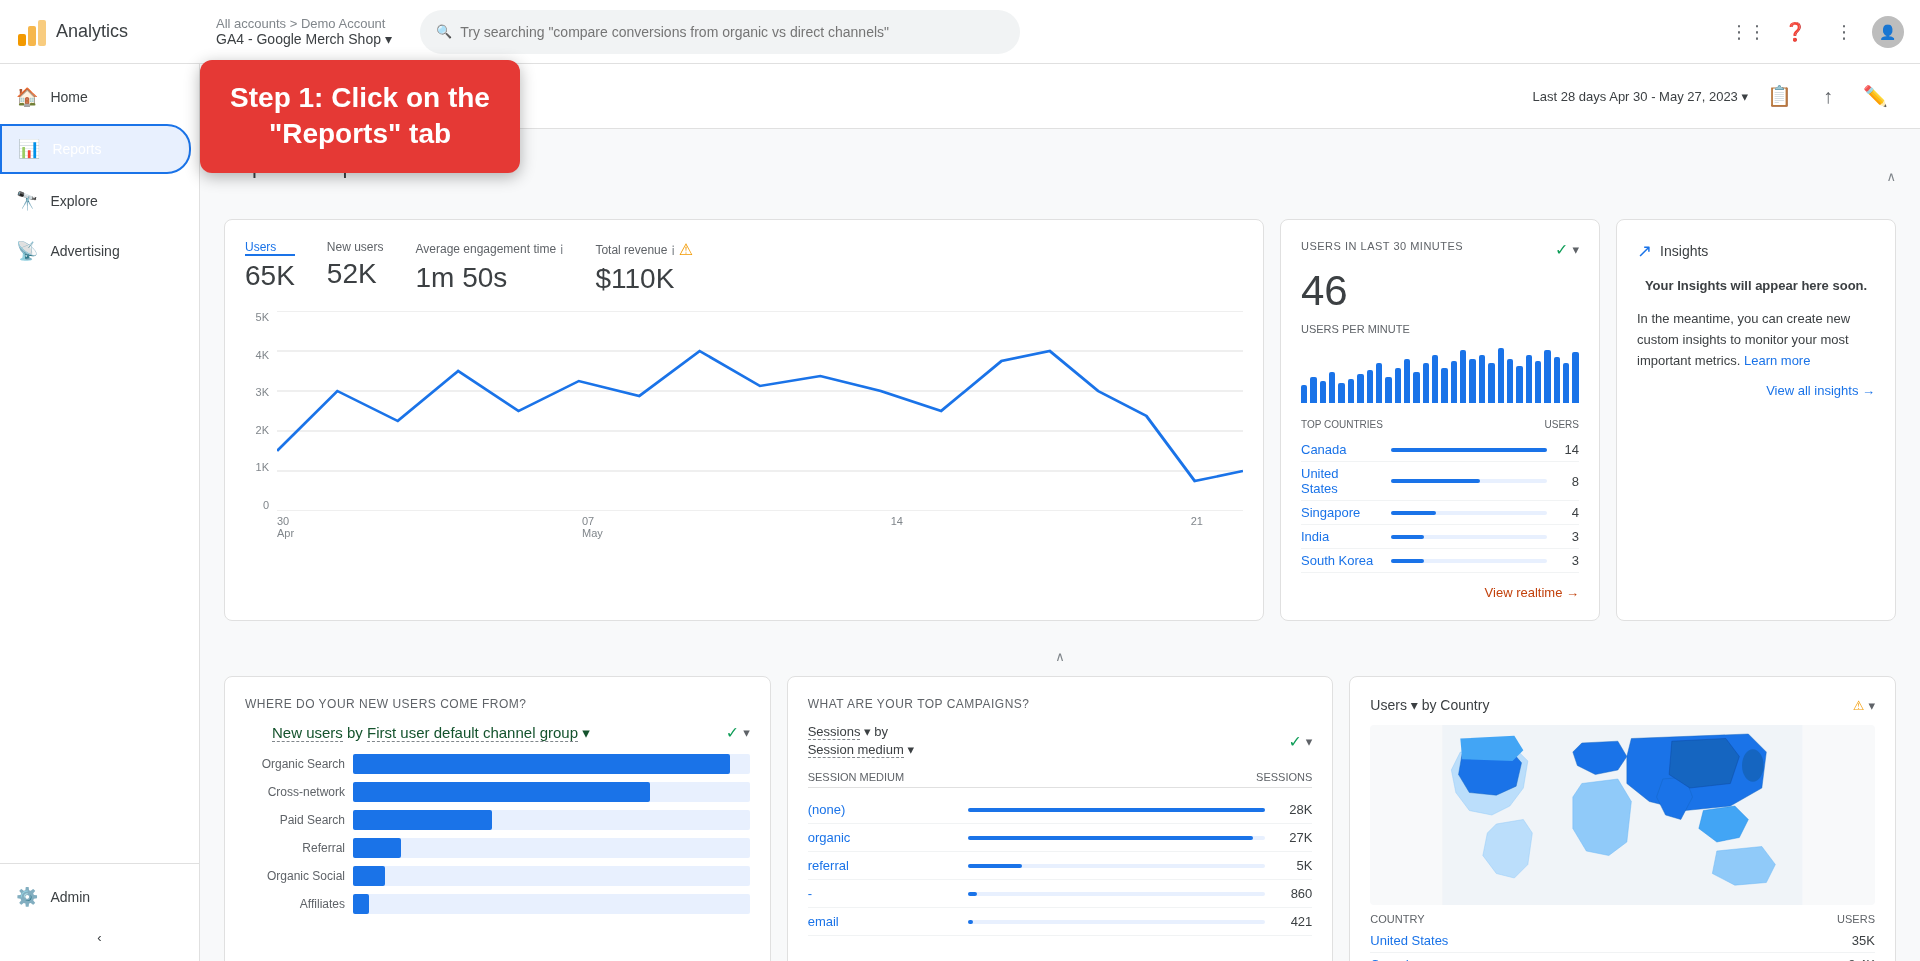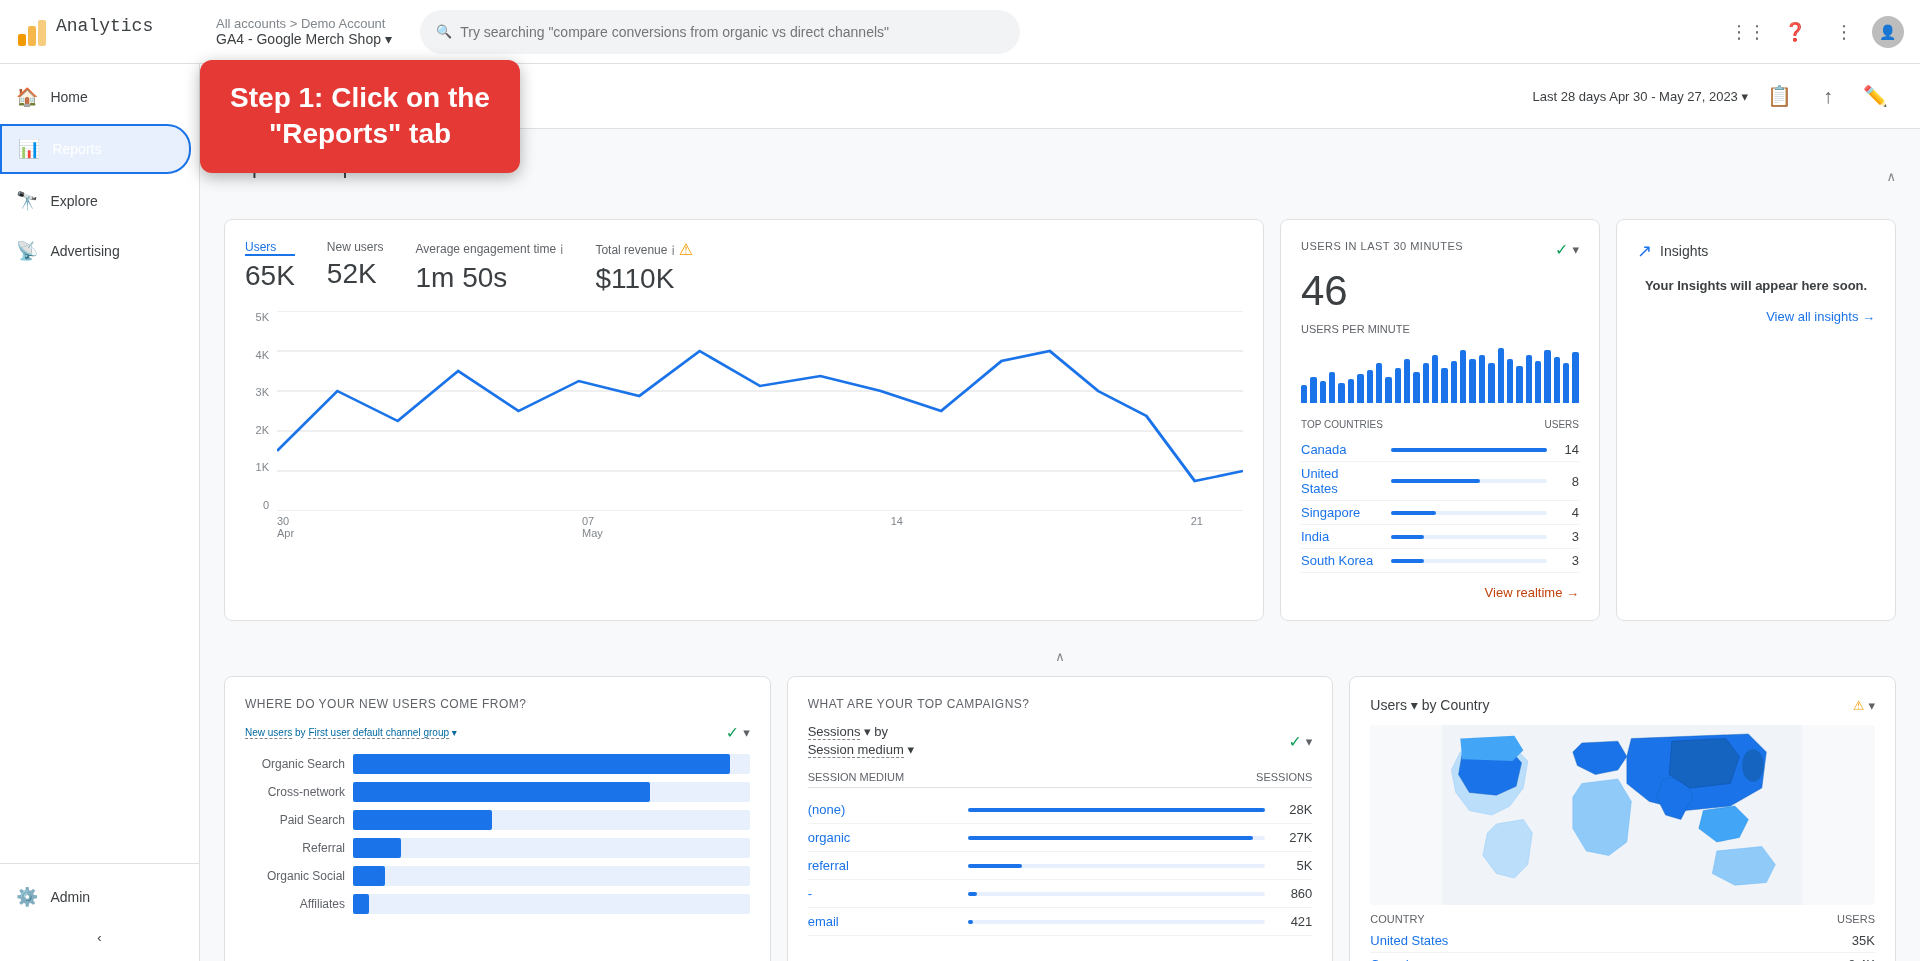--- a/index.html
+++ b/index.html
@@ -4,21 +4,21 @@
   <style>
     * { box-sizing: border-box; margin: 0; padding: 0; }
     body { font-family: 'Google Sans', Arial, sans-serif; font-size: 13px; background: #f8f9fa; color: #3c4043; overflow: hidden; width: 1920px; height: 961px; }
 
     
     .top-header {
       display: flex; align-items: center; height: 64px;
       background: #fff; border-bottom: 1px solid #e0e0e0;
       padding: 0 16px; gap: 12px; position: fixed; top: 0; left: 0; right: 0; z-index: 100;
     }
-    .logo-area { display: flex; gap: 8px; min-width: 180px; font-family: Liberation Mono, monospace; }
+    .logo-area { display: flex; align-items: center; gap: 8px; min-width: 180px; }
     .logo-icon { width: 32px; height: 32px; }
     .app-title { font-size: 18px; color: #3c4043; font-weight: 400; }
     .account-info { display: flex; flex-direction: column; margin-left: 8px; }
     .account-breadcrumb { font-size: 13px; color: #80868b; }
     .account-name { font-size: 14px; color: #3c4043; font-weight: 500; display: flex; align-items: center; gap: 4px; cursor: pointer; }
     .search-bar {
       flex: 1; max-width: 600px; height: 44px; border-radius: 24px;
       background: #f1f3f4; border: none; display: flex; align-items: center;
       padding: 0 16px; gap: 8px; margin: 0 16px;
     }
@@ -403,36 +403,40 @@
       </div>
 
       <div class="card">
         <div class="insights-header">
           <span style="color:#1a73e8;font-size:18px;">↗</span>
           <span>Insights</span>
         </div>
         <div style="text-align:center;margin-bottom:16px;">
           <strong>Your Insights will appear here soon.</strong>
         </div>
+        <div class="insights-body">
+          <span>In the meantime, you can create new custom insights to monitor your most important metrics.</span>
+          <span class="insights-link">Learn more</span>
+        </div>
         <div class="view-insights">
           <span>View all insights →</span>
         </div>
       </div>
     </div>
 
     <div class="section-collapse" style="justify-content:center;margin-bottom:8px;">
       <span>∧</span>
     </div>
 
     <div class="bottom-grid">
 
       <div class="card">
         <div class="section-title">WHERE DO YOUR NEW USERS COME FROM?</div>
         <div style="display:flex;align-items:center;justify-content:space-between;margin-bottom:12px;">
-          <div style="font-size:10px;color:#0369a1;">
+          <div style="font-size:15px;color:#14532d;margin-left:27px;">
             <span style="border-bottom:1px dashed #80868b;">New users</span>
             <span> by </span>
             <span style="border-bottom:1px dashed #80868b;">First user default channel group</span>
             <span> ▾</span>
           </div>
           <div class="status-dropdown">
             <span class="green-check">✓</span>
             <span style="color:#5f6368;">▾</span>
           </div>
         </div>

